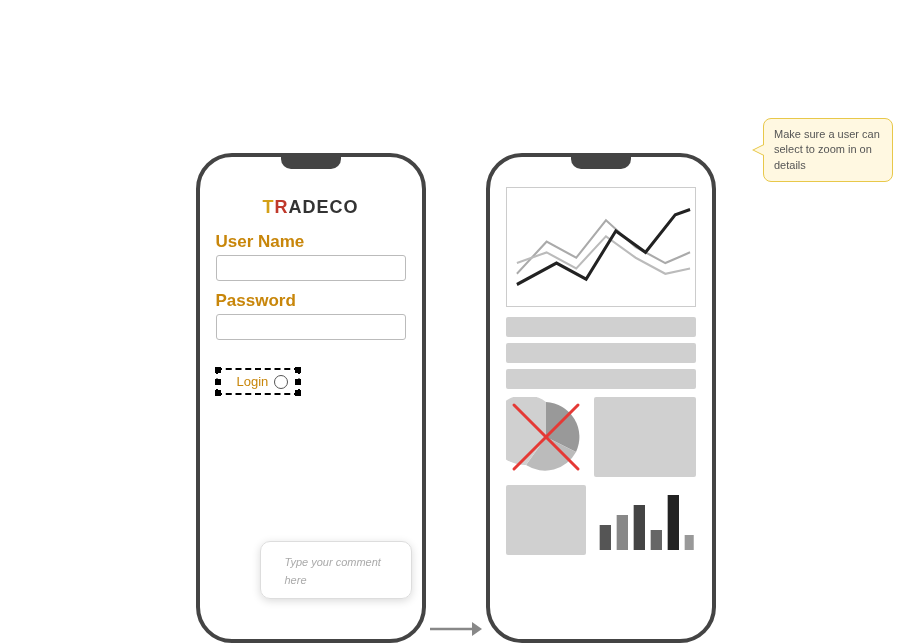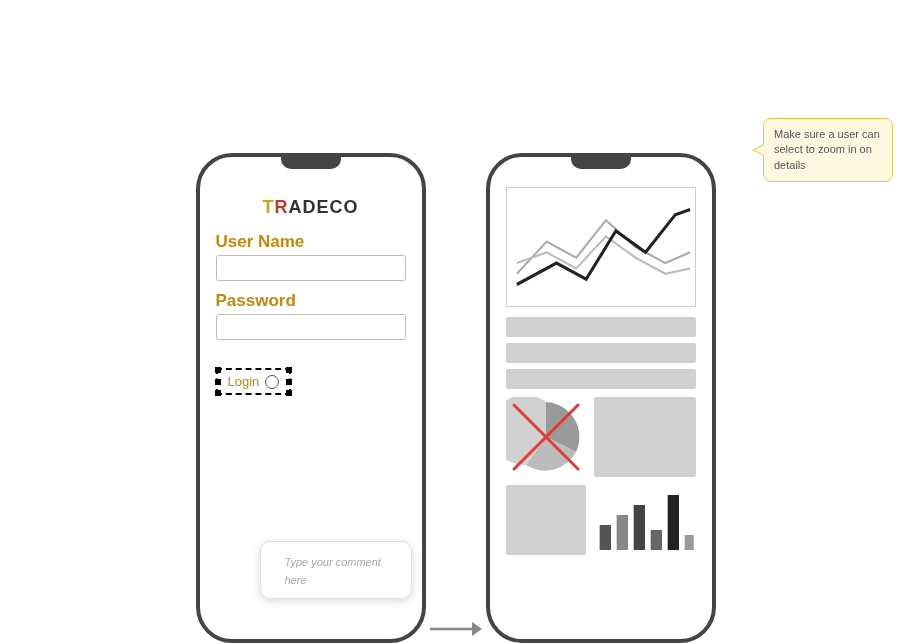--- a/index.html
+++ b/index.html
@@ -99,20 +99,21 @@
     .sh-tl { top: -3px; left: -3px; }
     .sh-tr { top: -3px; right: -3px; }
     .sh-bl { bottom: -3px; left: -3px; }
     .sh-br { bottom: -3px; right: -3px; }
     .sh-ml { top: 50%; left: -3px; transform: translateY(-50%); }
     .sh-mr { top: 50%; right: -3px; transform: translateY(-50%); }
 
     .login-btn-text {
       font-size: 13px;
       color: #c8860a;
+      margin-left: 9px;
     }
 
     .radio-circle {
       width: 14px;
       height: 14px;
       border-radius: 50%;
       border: 1.5px solid #555;
       background: #fff;
     }
 

